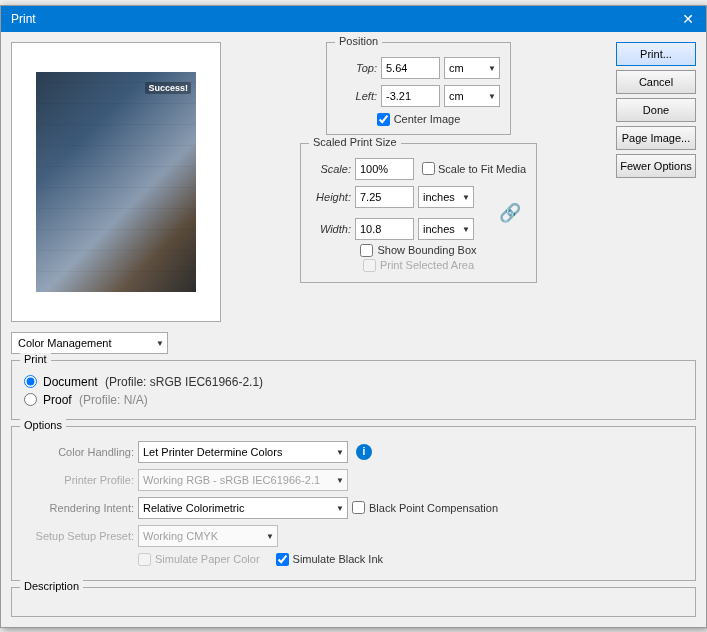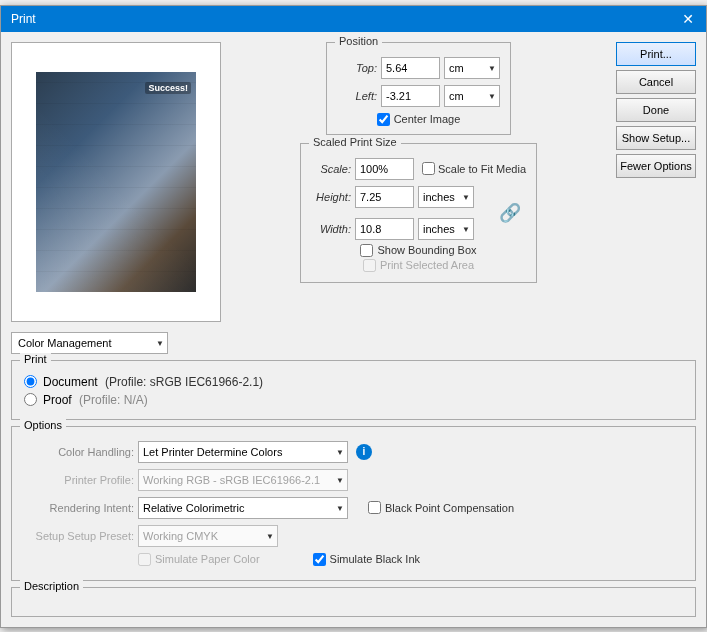--- a/index.html
+++ b/index.html
@@ -452,21 +452,21 @@
           <input type="checkbox" id="print-selected" disabled="" style="">
           <label class="checkbox-label disabled-text" for="print-selected">Print Selected Area</label>
         </div>
       </div>
     </div>
 
     <div class="right-panel">
       <button class="btn btn-primary">Print...</button>
       <button class="btn">Cancel</button>
       <button class="btn">Done</button>
-      <button class="btn">Show Setup...</button>
+      <button class="btn">Page Image...</button>
       <button class="btn">Fewer Options</button>
     </div>
   </div>
 
   <div class="bottom-section">
 
     <div class="color-mgmt-row">
       <div class="color-mgmt-select-wrapper">
         <select>
           <option>Color Management</option>
@@ -518,41 +518,41 @@
       <div class="options-row">
         <span class="options-label">Rendering Intent:</span>
         <div class="options-select-wrapper full">
           <select>
             <option>Relative Colorimetric</option>
             <option>Perceptual</option>
             <option>Saturation</option>
             <option>Absolute Colorimetric</option>
           </select>
         </div>
-        <div style="display:flex; align-items:center; gap:4px; margin-left:16px;">
+        <div style="display:flex; align-items:center; gap:4px; margin-left:0;">
           <input type="checkbox" id="black-point" style="">
           <label for="black-point" class="checkbox-label">Black Point Compensation</label>
         </div>
       </div>
 
       <div class="options-row">
         <span class="options-label disabled-text">Setup Setup Preset:</span>
         <div class="options-select-wrapper narrow">
           <select disabled="">
             <option>Working CMYK</option>
           </select>
         </div>
       </div>
 
       <div class="options-row" style="margin-left: 114px; gap:16px;">
         <div style="display:flex; align-items:center; gap:4px;">
           <input type="checkbox" id="sim-paper" disabled="" style="">
           <label for="sim-paper" class="checkbox-label disabled-text">Simulate Paper Color</label>
         </div>
-        <div style="display:flex; align-items:center; gap:4px;margin-left:37px;">
+        <div style="display:flex; align-items:center; gap:4px;">
           <input type="checkbox" id="sim-ink" checked="" style="">
           <label for="sim-ink" class="checkbox-label">Simulate Black Ink</label>
         </div>
       </div>
     </div>
 
     <div class="description-group">
       <span class="description-group-title">Description</span>
     </div>
 

